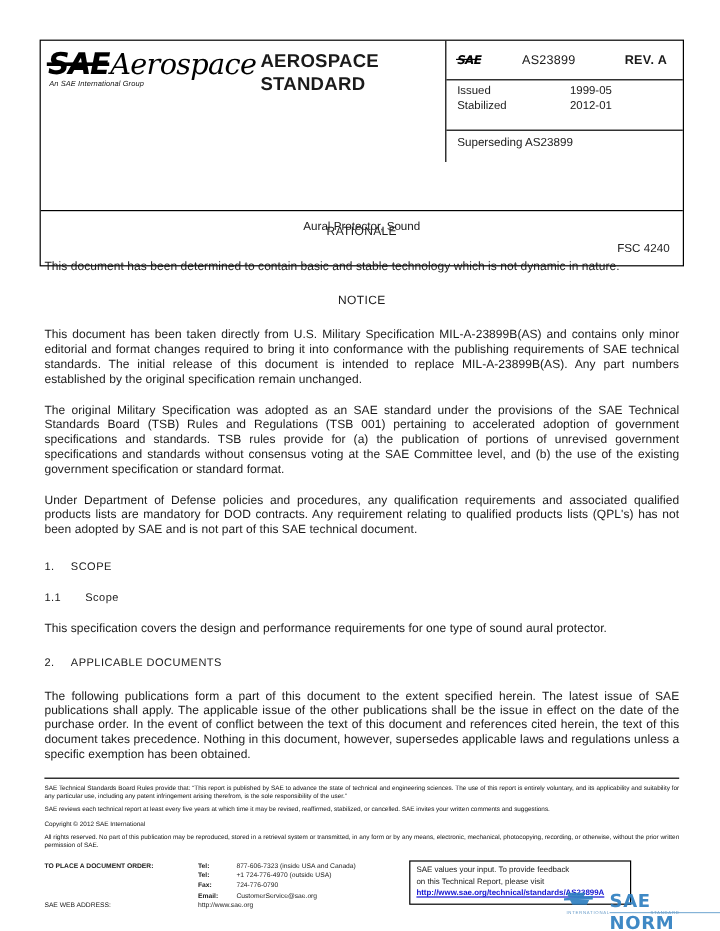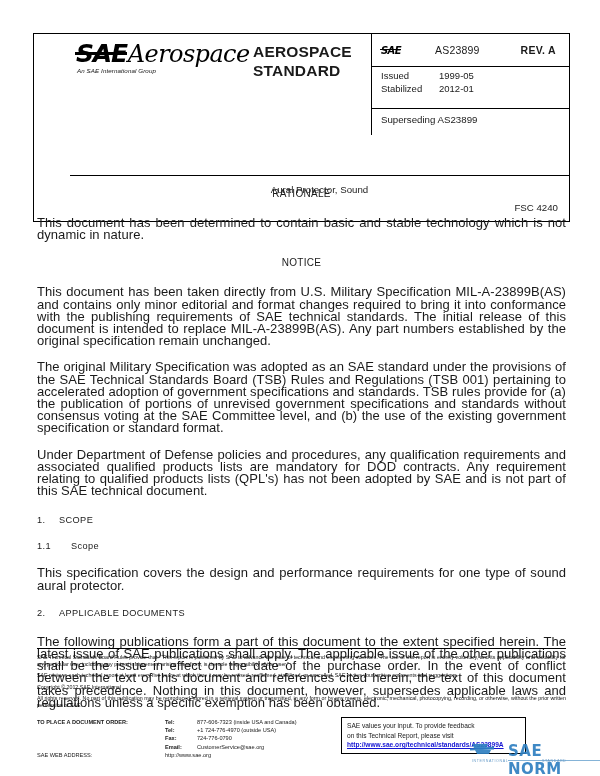--- a/index.html
+++ b/index.html
@@ -24,21 +24,20 @@
   }
 
   
   .hdr {
     position: absolute;
     left: 33px;
     top: 33px;
     width: 537px;
     border: 1.3px solid #000;
     box-sizing: border-box;
-    padding-left: 36px;
   }
   .hdr-top {
     display: flex;
     align-items: stretch;
     min-height: 101px;
   }
   .hdr-logo {
     width: 175px;
     padding: 7px 0 0 6px;
     box-sizing: border-box;
@@ -139,21 +138,21 @@
     padding-right: 4px;
   }
   .hr-row2 {
     height: 42px;
     border-bottom: 1.3px solid #000;
     padding: 3px 0 0 9px;
     box-sizing: border-box;
     font-size: 9.5px;
     line-height: 12.5px;
   }
-  .kv { display: flex; }
+  .kv { display: flex; gap: 36px; }
   .kv .k { width: 58px; }
   .kv .v { }
   .hr-row3 {
     flex: 1;
     padding: 5px 0 0 9px;
     box-sizing: border-box;
     font-size: 9.7px;
   }
   .hdr-band {
     border-top: 1.3px solid #000;
@@ -183,21 +182,21 @@
     top: 188px;
     width: 529px;
   }
   .ctr {
     text-align: center;
     font-size: 10px;
     letter-spacing: 0.3px;
   }
   p.para {
     margin: 0;
-    font-size: 13px;
+    font-size: 10px;
     line-height: 12.2px;
     text-align: justify;
     letter-spacing: 0.05px;
   }
   .sp14 { height: 14px; }
   .sp16 { height: 16px; }
   .sp18 { height: 18px; }
   .head-num {
     font-size: 9.2px;
     letter-spacing: 0.4px;

